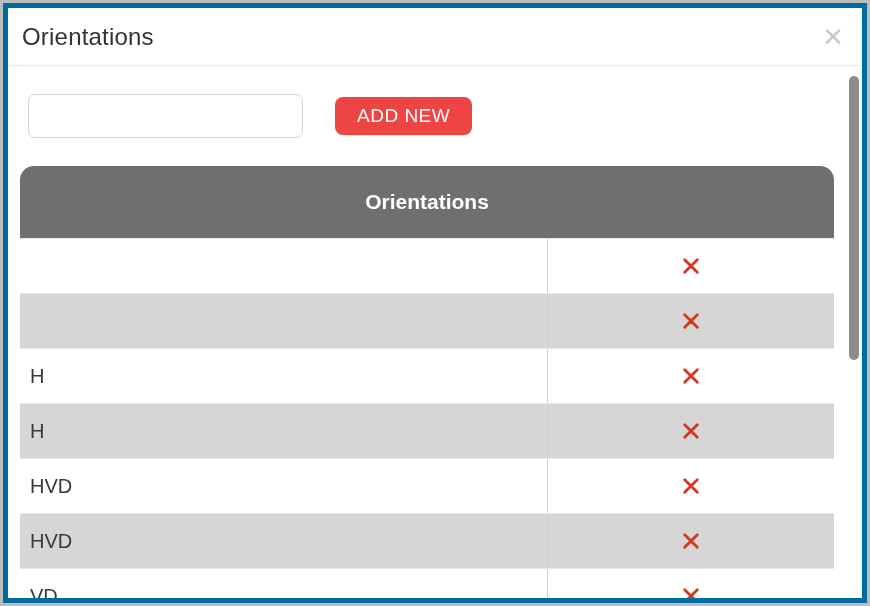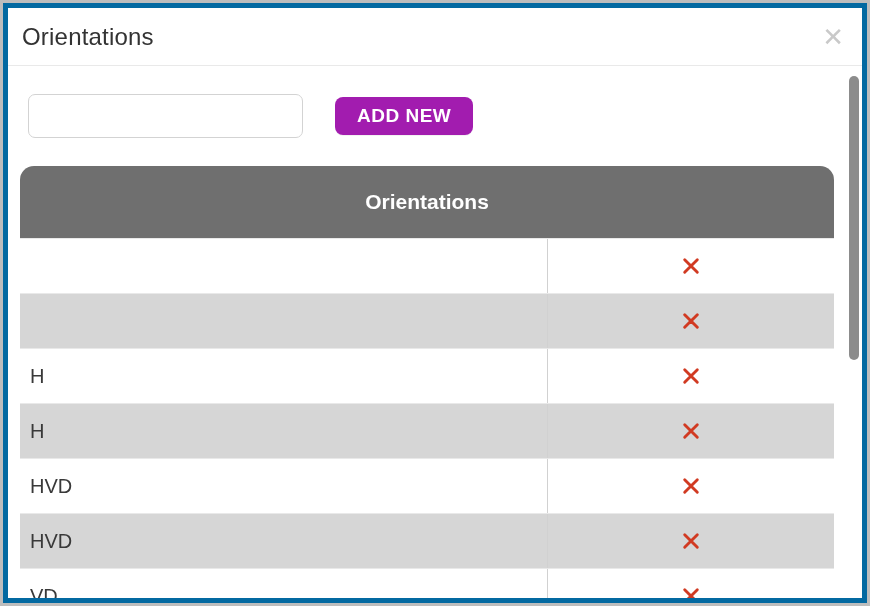--- a/index.html
+++ b/index.html
@@ -29,21 +29,21 @@
   }
   .controls-row {
     display: flex; align-items: center; gap: 32px; padding-left: 8px; margin-bottom: 28px;
   }
   .text-input {
     width: 275px; height: 44px; border: 1px solid #d3d3d3; border-radius: 7px; padding: 0 10px;
     font-size: 18px; outline: none;
   }
   .btn-add {
     height: 38px; padding: 0 22px; border: none; border-radius: 8px;
-    background: #a21caf; color: #fff; font-weight: 700; font-size: 19px; letter-spacing: .5px;
+    background: #ef4444; color: #fff; font-weight: 400; font-size: 19px; letter-spacing: .5px;
     cursor: pointer; box-shadow: 0 1px 0 rgba(0,0,0,.05);
   }
   .table-wrap { border-radius: 14px 14px 0 0; overflow: hidden; width: 814px; }
   .table-header {
     background: #6f6f6f; color: #fff; font-weight: 700; font-size: 21px;
     height: 72px; display: flex; align-items: center; justify-content: center;
   }
   .row {
     height: 55px; display: flex; align-items: center; font-size: 20px; color: #393939;
     border-top: 1px solid #e9e9e9;

